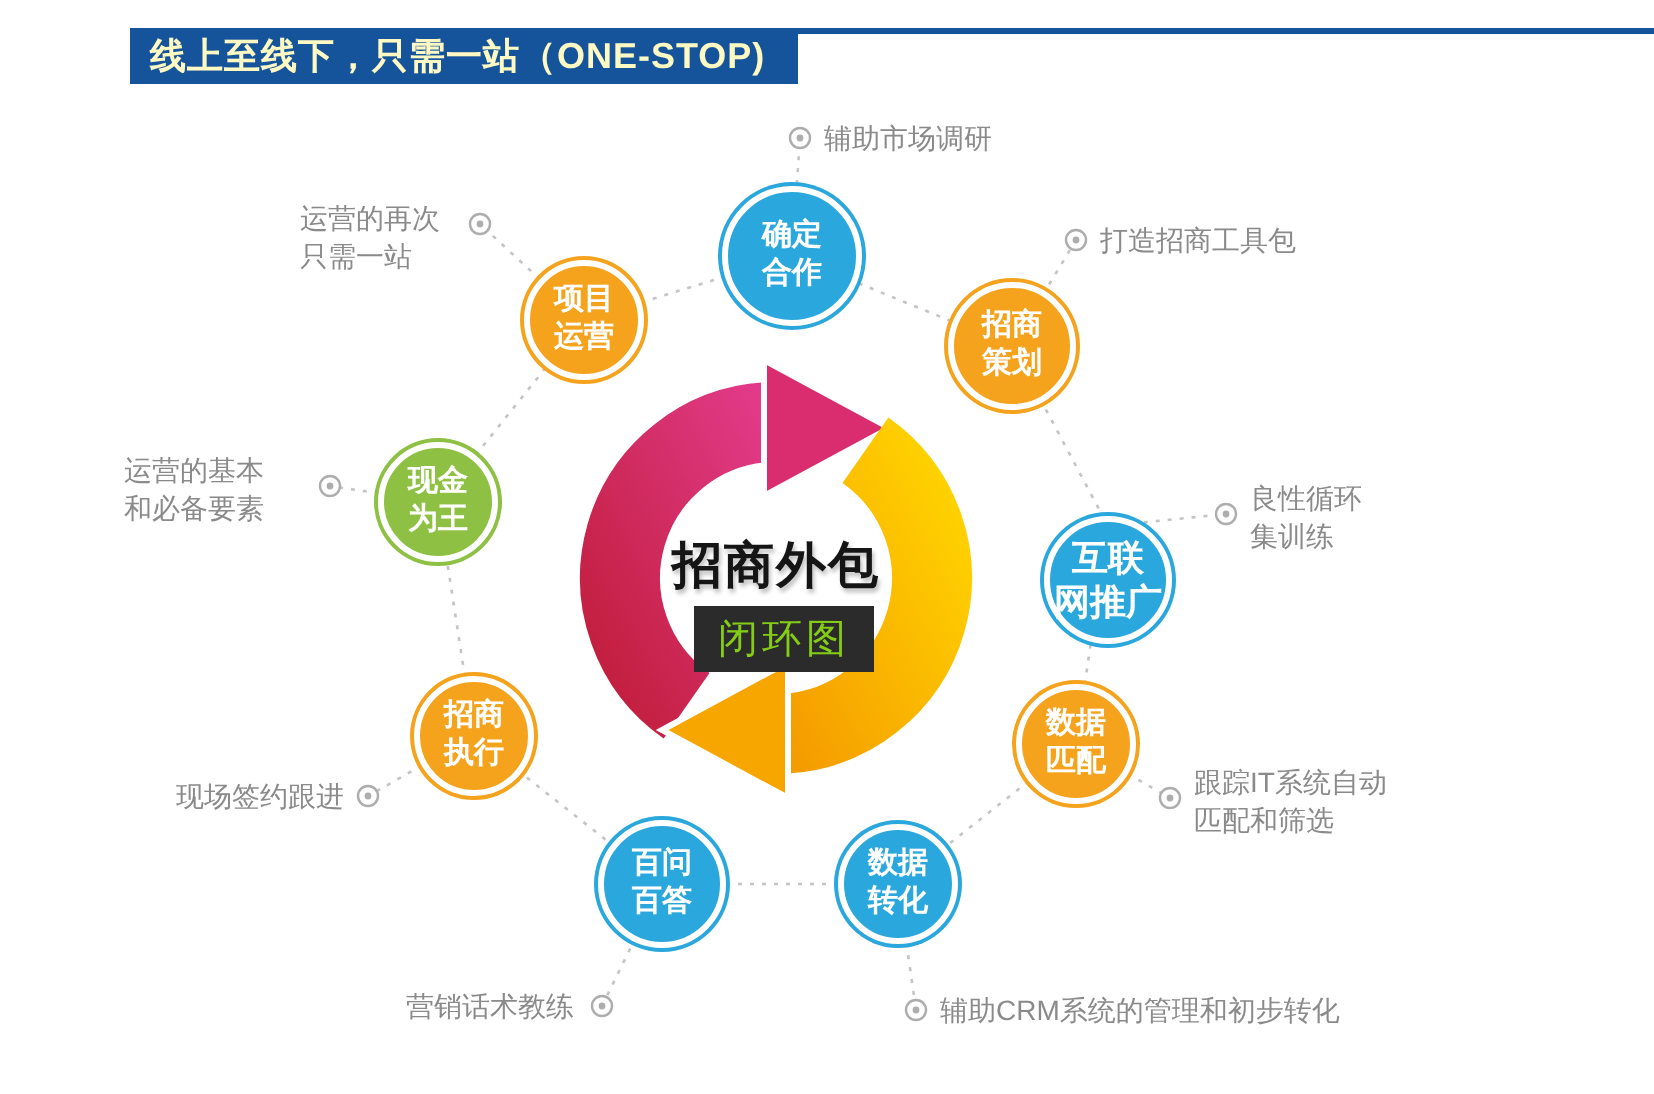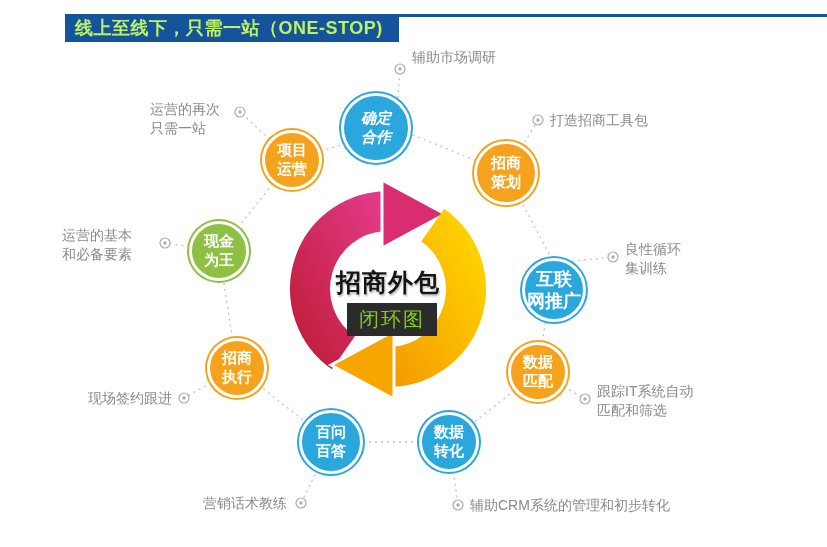--- a/index.html
+++ b/index.html
@@ -9,21 +9,21 @@
   }
   .stage { position: relative; width: 827px; height: 547px; background: #fff; }
 
   
   .top-rule {
     position: absolute; left: 65px; right: 0; top: 14px; height: 3px;
     background: #15549b;
   }
   .header-bar {
     position: absolute; left: 65px; top: 14px; height: 28px;
-    background: #15549b; color: #bef264; font-weight: bold; font-size: 18px;
+    background: #15549b; color: #fef9c3; font-weight: bold; font-size: 18px;
     display: flex; align-items: center; padding: 0 16px 0 10px; letter-spacing: 0.5px;
   }
 
   
   .connector-layer { position: absolute; left: 0; top: 0; z-index: 1; }
 
   
   .arrows-wrap { position: absolute; left: 283px; top: 172px; z-index: 2; }
 
   
@@ -147,21 +147,21 @@
       <g>
         <path d="M 149.7 53.1 A 78 78 0 0 1 109.1 194.9" fill="none" stroke="url(#yellowGrad)" stroke-width="40"></path>
         <polygon points="111,159 111,227 48,193" fill="#f7a600" stroke="#ffffff" stroke-width="3"></polygon>
       </g>
     </svg>
   </div>
 
   <div class="center-title">招商外包</div>
   <div class="center-badge">闭环图</div>
 
-  <div class="node blue" style="left:341px; top:93px;  width:70px; height:70px;font-style:italic;">
+  <div class="node blue" style="left:361px; top:93px;  width:70px; height:70px;">
     <span>确定</span>
     <span>合作</span>
   </div>
   <div class="node orange" style="left:474px; top:141px; width:64px; height:64px;">
     <span>招商</span>
     <span>策划</span>
   </div>
   <div class="node blue" style="left:522px; top:232px; width:64px; height:64px; font-size:18px;margin-top:26px;">
     <span>互联</span>
     <span>网推广</span>
@@ -184,21 +184,21 @@
   </div>
   <div class="node green" style="left:189px; top:221px; width:60px; height:60px;align-items:center;">
     <span>现金</span>
     <span>为王</span>
   </div>
   <div class="node orange" style="left:262px; top:130px; width:60px; height:60px;">
     <span>项目</span>
     <span>运营</span>
   </div>
 
-  <div class="annotation" style="left:412px; top:48px;">
+  <div class="annotation" style="left:412px; top:60px;">
     <span>辅助市场调研</span>
   </div>
   <div class="annotation" style="left:550px; top:111px;">
     <span>打造招商工具包</span>
   </div>
   <div class="annotation" style="left:625px; top:240px;">
     <span>良性循环</span>
     <span>集训练</span>
   </div>
   <div class="annotation" style="left:597px; top:382px;">

